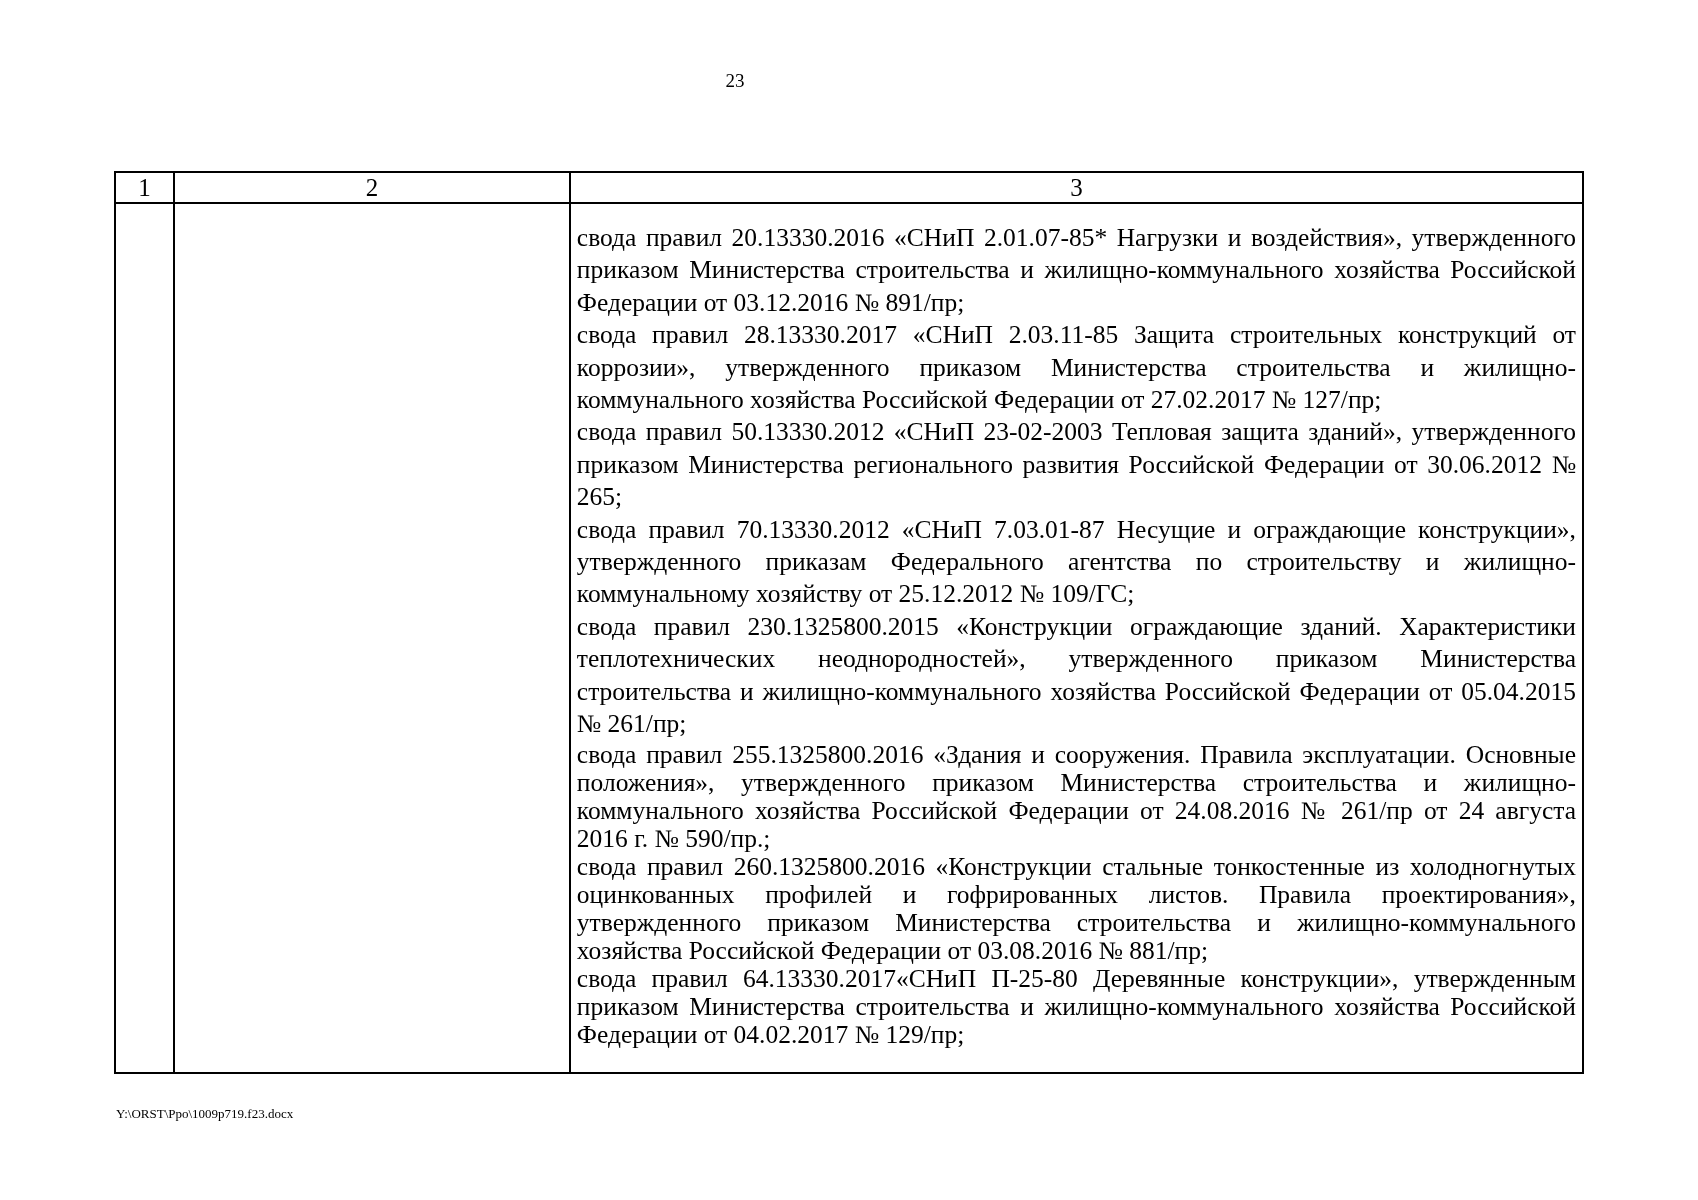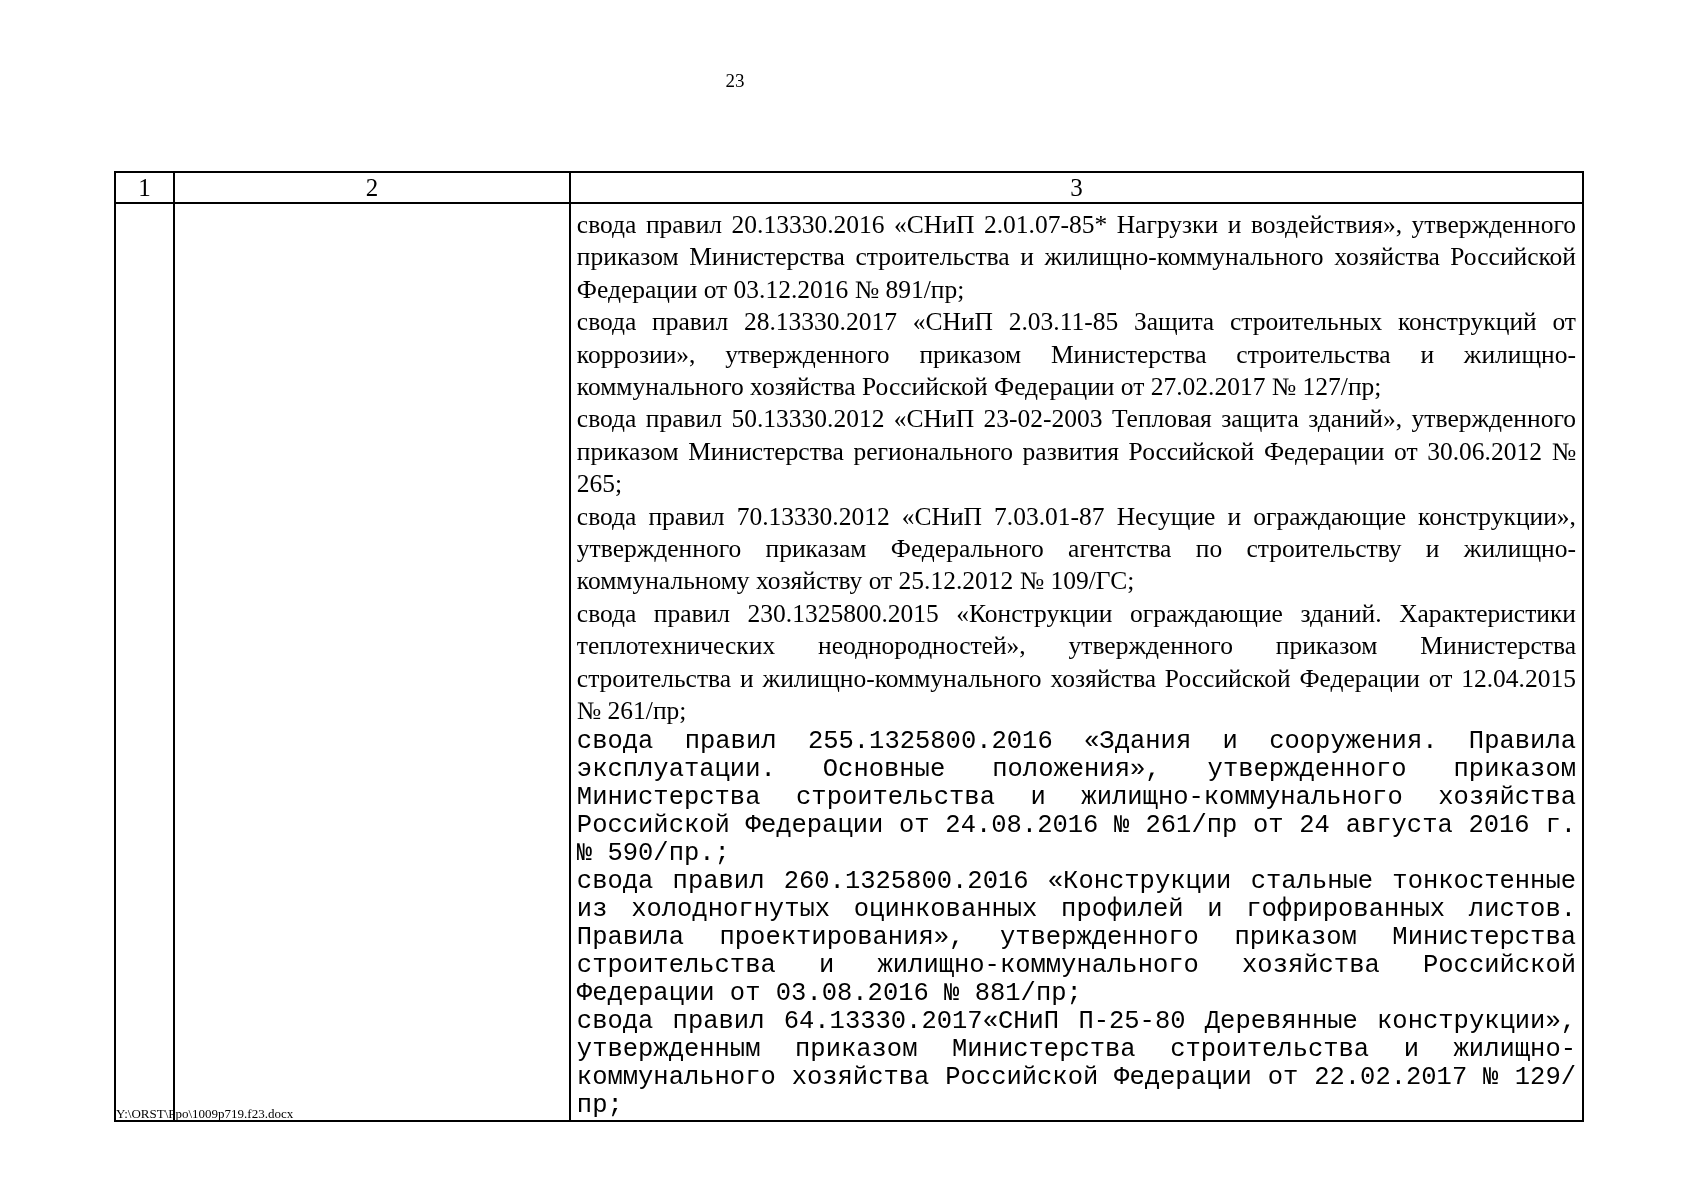--- a/index.html
+++ b/index.html
@@ -7,24 +7,24 @@
          font-family: "Liberation Serif", "DejaVu Serif", serif; color: #000; }
   .page-number { position: absolute; top: 70px; left: 0; width: 1470px; text-align: center;
                  font-size: 19px; }
   .tbl { position: absolute; left: 114px; top: 171px; width: 1470px;
          border-collapse: collapse; table-layout: fixed; }
   .tbl td { border: 2px solid #000; padding: 0; vertical-align: top; }
   .tbl .hdr td { height: 29px; text-align: center; font-size: 25px; line-height: 29px; }
   .c1 { width: 59px; }
   .c2 { width: 394px; }
   .c3 { width: 1009px; }
-  .content { padding: 5px 6px 0 6px; font-size: 25.5px; line-height: 32.4px;
+  .content { padding: 18px 6px 0 6px; font-size: 25.5px; line-height: 32.4px;
              text-align: justify; }
   .para { margin: 0; }
-  .para.tight { line-height: 28px; font-family: Liberation Mono, monospace; }
+  .para.tight { line-height: 28px; }
   .footer { position: absolute; left: 116px; top: 1106px; font-size: 13px; }
 </style>
 </head>
 <body>
 
 <div class="page-number">23</div>
 
 <table class="tbl">
   <colgroup>
     <col class="c1">
@@ -39,23 +39,23 @@
   </tr>
   <tr style="height:870px;">
     <td></td>
     <td></td>
     <td>
       <div class="content">
         <p class="para">свода правил 20.13330.2016 «СНиП 2.01.07-85* Нагрузки и воздействия», утвержденного приказом Министерства строительства и жилищно-коммунального хозяйства Российской Федерации от 03.12.2016 № 891/пр;</p>
         <p class="para">свода правил 28.13330.2017 «СНиП 2.03.11-85 Защита строительных конструкций от коррозии», утвержденного приказом Министерства строительства и жилищно-коммунального хозяйства Российской Федерации от 27.02.2017 № 127/пр;</p>
         <p class="para">свода правил 50.13330.2012 «СНиП 23-02-2003 Тепловая защита зданий», утвержденного приказом Министерства регионального развития Российской Федерации от 30.06.2012 № 265;</p>
         <p class="para">свода правил 70.13330.2012 «СНиП 7.03.01-87 Несущие и ограждающие конструкции», утвержденного приказам Федерального агентства по строительству и жилищно-коммунальному хозяйству от 25.12.2012 № 109/ГС;</p>
-        <p class="para">свода правил 230.1325800.2015 «Конструкции ограждающие зданий. Характеристики теплотехнических неоднородностей», утвержденного приказом Министерства строительства и жилищно-коммунального хозяйства Российской Федерации от 12.04.2015 № 261/пр;</p>
+        <p class="para">свода правил 230.1325800.2015 «Конструкции ограждающие зданий. Характеристики теплотехнических неоднородностей», утвержденного приказом Министерства строительства и жилищно-коммунального хозяйства Российской Федерации от 05.04.2015 № 261/пр;</p>
         <p class="para tight">свода правил 255.1325800.2016 «Здания и сооружения. Правила эксплуатации. Основные положения», утвержденного приказом Министерства строительства и жилищно-коммунального хозяйства Российской Федерации от 24.08.2016 № 261/пр от 24 августа 2016 г. № 590/пр.;</p>
         <p class="para tight">свода правил 260.1325800.2016 «Конструкции стальные тонкостенные из холодногнутых оцинкованных профилей и гофрированных листов. Правила проектирования», утвержденного приказом Министерства строительства и жилищно-коммунального хозяйства Российской Федерации от 03.08.2016 № 881/пр;</p>
-        <p class="para tight">свода правил 64.13330.2017«СНиП П-25-80 Деревянные конструкции», утвержденным приказом Министерства строительства и жилищно-коммунального хозяйства Российской Федерации от 22.02.2017 № 129/пр;</p>
+        <p class="para tight">свода правил 64.13330.2017«СНиП П-25-80 Деревянные конструкции», утвержденным приказом Министерства строительства и жилищно-коммунального хозяйства Российской Федерации от 04.02.2017 № 129/пр;</p>
       </div>
     </td>
   </tr>
 </tbody>
   </table>
 
 <div class="footer">Y:\ORST\Ppo\1009p719.f23.docx</div>
 
 </body></html>

